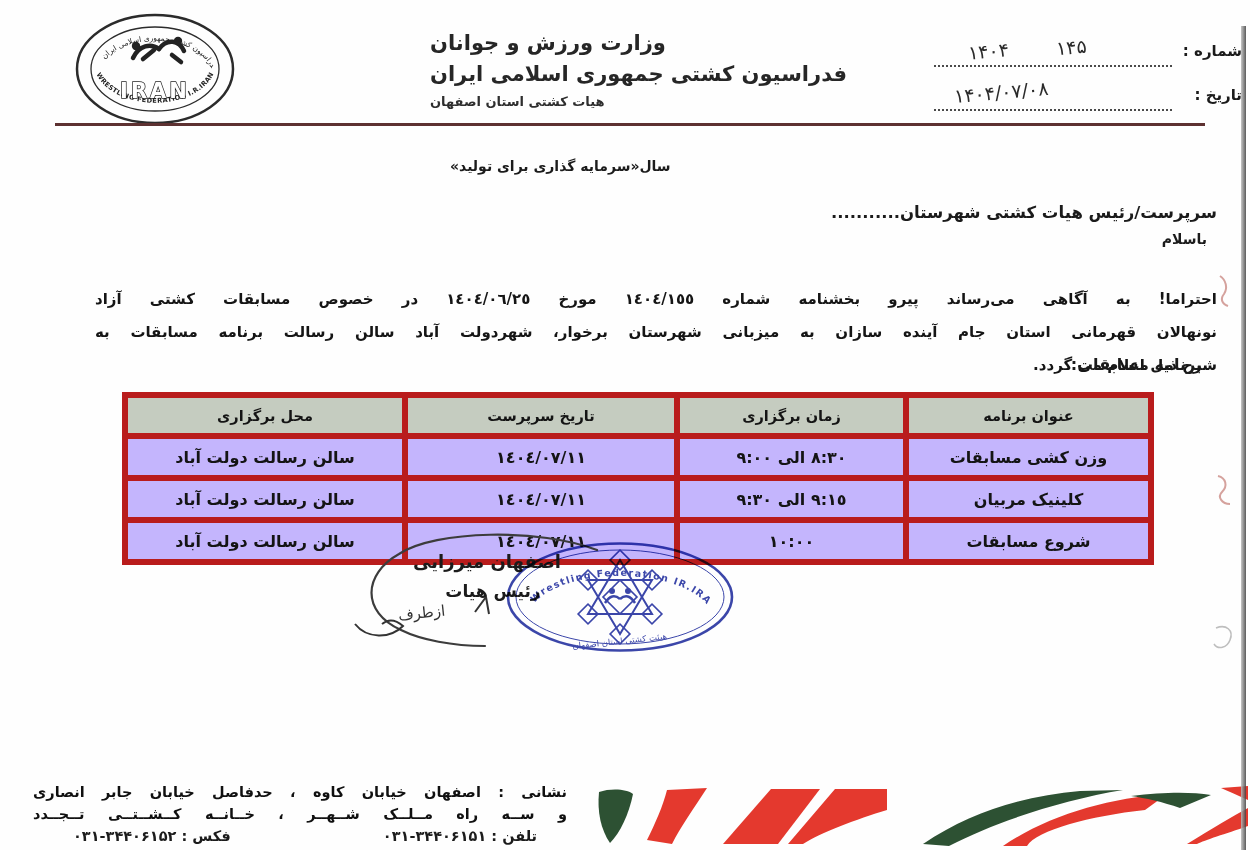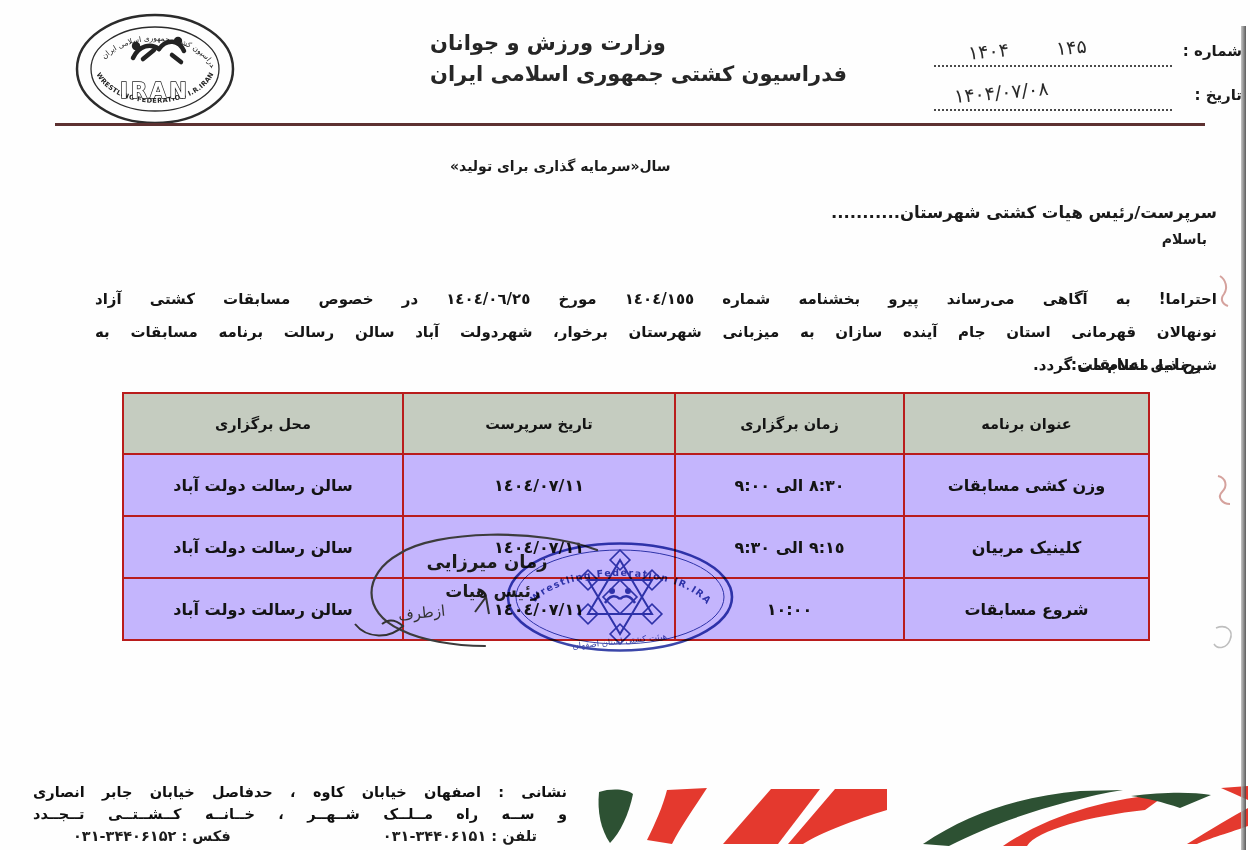--- a/index.html
+++ b/index.html
@@ -32,21 +32,21 @@
   .salutation { position:absolute; right:43px; top:231px; font-size:14px; font-weight:bold; direction:rtl; }
   .bodyline { position:absolute; right:33px; left:95px; height:27px; font-size:15px; font-weight:bold;
               color:#151515; direction:rtl;margin-top:40px; }
   .just { text-align:justify; text-align-last:justify; }
   .b1 { top:250px; } .b2 { top:283px; } .b3 { top:316px; text-align:right; }
   .tbl-caption { position:absolute; right:48px; top:355px; font-size:16px; font-weight:bold; direction:rtl;text-align:center; }
 
   
   table.sched { position:absolute; left:122px; top:392px; width:1026px;
                 border-collapse:collapse; direction:rtl; table-layout:fixed; }
-  .sched th, .sched td { border:2px solid #b91c1c; text-align:center; padding:16px;
+  .sched th, .sched td { border:6px solid #b91c1c; text-align:center; padding:4px;
                          font-weight:bold; color:#141414; overflow:hidden; }
   .sched th { height:27px; background:#c5ccc0; font-size:14.5px; }
   .sched td { height:28px; background:#c4b5fd; font-size:16px; }
 
   
   .sig-curve { position:absolute; left:335px; top:528px; width:290px; height:130px; }
   .sig-name  { position:absolute; left:398px; top:551px; width:178px; text-align:center;
                font-size:18px; font-weight:bold; direction:rtl; z-index:3; }
   .sig-title { position:absolute; left:426px; top:581px; width:134px; text-align:center;
                font-size:17px; font-weight:bold; direction:rtl; z-index:3; }
@@ -93,20 +93,21 @@
       <path d="M99,43 l9,7"></path>
     </g>
     <circle cx="63" cy="34" r="4.2" fill="#222"></circle>
     <circle cx="105" cy="29" r="4.2" fill="#222"></circle>
     <text x="82" y="86" text-anchor="middle" font-size="21" font-weight="bold" fill="#ffffff" stroke="#1d1d1d" stroke-width="1.4" style="paint-order:stroke" letter-spacing="3">IRAN</text>
   </svg>
 
   <div class="h-titles">
     <div class="h-t1">وزارت ورزش و جوانان</div>
     <div class="h-t2">فدراسیون کشتی جمهوری اسلامی ایران</div>
+    <div class="h-t3">هیات کشتی استان اصفهان</div>
   </div>
 
   <div class="numdate">
     <div class="nd-row">
       <span class="nd-label">شماره :</span>
       <span class="nd-dots"></span>
       <span class="hand" style="left:128px; top:2px;">۱۴۵</span>
       <span class="hand" style="left:40px; top:6px;">۱۴۰۴</span>
     </div>
     <div class="nd-row" style="margin-top:2px;">
@@ -164,21 +165,21 @@
         <td>سالن رسالت دولت آباد</td>
       </tr>
     </tbody>
   </table>
 
   <svg class="sig-curve" viewBox="0 0 290 130">
     <path d="M 262 22 C 205 0 100 2 64 26 C 28 46 26 84 66 102 C 86 112 118 118 150 118" stroke="#3c3c3c" stroke-width="2.2" fill="none" stroke-linecap="round"></path>
     <path d="M 140 84 l 11 -15 l 3 17" stroke="#333" stroke-width="2" fill="none"></path>
     <path d="M 20 96 c 12 15 35 15 48 2 c -8 -7 -15 -7 -21 -2" stroke="#333" stroke-width="2" fill="none"></path>
   </svg>
-  <div class="sig-name">زمان میرزایی</div>
+  <div class="sig-name">اصفهان میرزایی</div>
   <div class="sig-title">رئیس هیات</div>
   <div class="sig-note">ازطرف</div>
 
   <svg class="stamp" viewBox="0 0 234 114">
     <g fill="none" stroke="#2a36a3">
       <ellipse cx="117" cy="57" rx="112" ry="53.5" stroke-width="2.6"></ellipse>
       <ellipse cx="117" cy="57" rx="104" ry="47" stroke-width="1"></ellipse>
     </g>
     <path id="stArcTop" d="M 28 68 A 92 43 0 0 1 206 68" fill="none"></path>
     <text font-size="9.5" font-weight="bold" fill="#2a36a3" letter-spacing="1.4">

